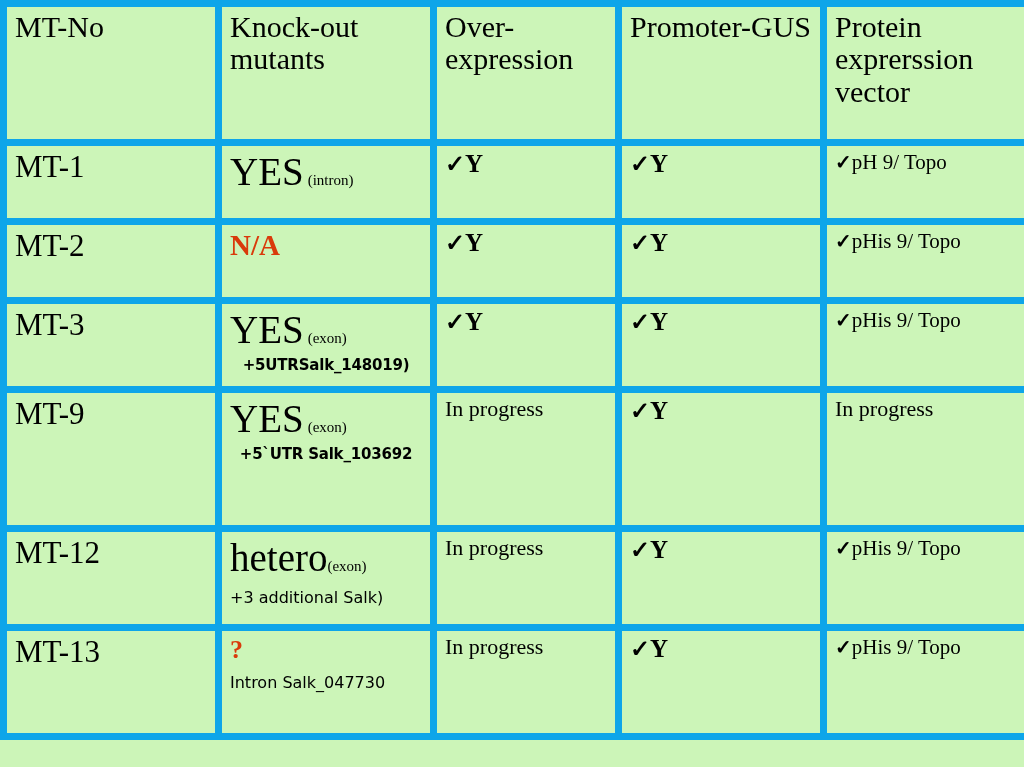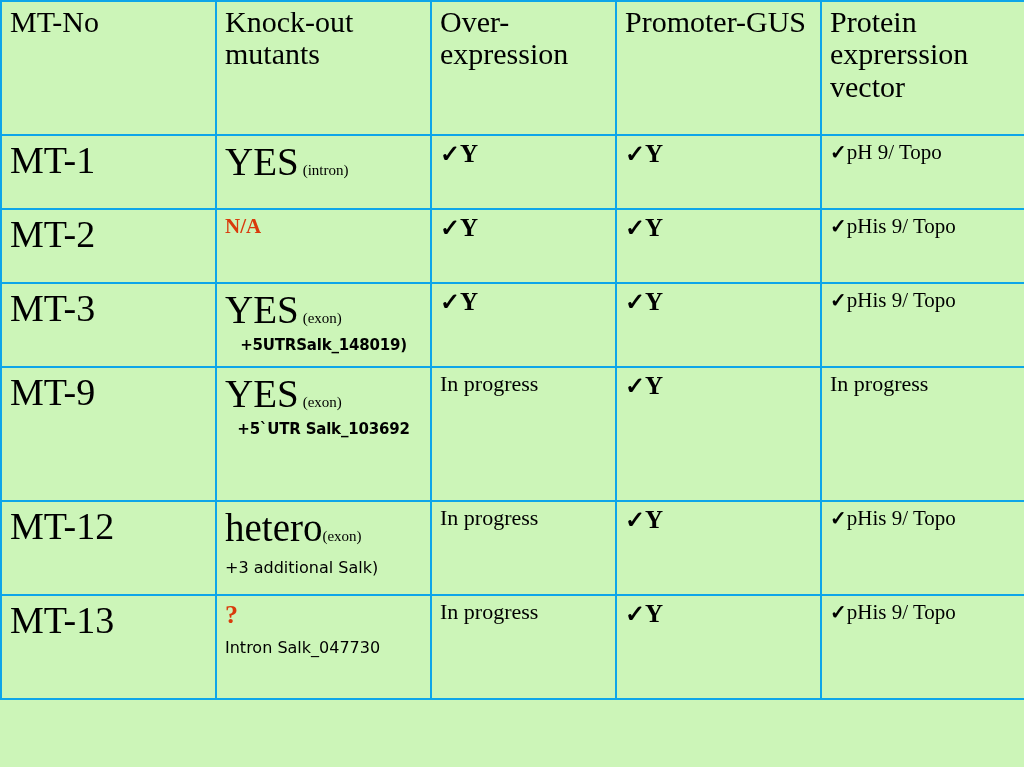--- a/index.html
+++ b/index.html
@@ -15,21 +15,21 @@
     color: #000;
   }
   table.mt-table {
     width: 1024px;
     border-collapse: collapse;
     table-layout: fixed;
     background: #ccf5b8;
   }
   table.mt-table td,
   table.mt-table th {
-    border: 2px solid #0ea5e9;
+    border: 7px solid #0ea5e9;
     vertical-align: top;
     padding: 4px 8px 6px 8px;
     background: #ccf5b8;
     text-align: left;
   }
   col.c1 { width: 215px; }
   col.c2 { width: 215px; }
   col.c3 { width: 185px; }
   col.c4 { width: 205px; }
   col.c5 { width: 204px; }
@@ -38,21 +38,21 @@
   .hdr td {
     font-size: 30px;
     line-height: 1.08;
     font-weight: normal;
     padding-top: 2px;
     height: 122px;
   }
 
   
   .mtno {
-    font-size: 38px;
+    font-size: 31px;
     line-height: 1.1;
     white-space: nowrap;
   }
 
   
   .ko-main {
     font-size: 39px;
     line-height: 1.12;
   }
   .ko-paren {
@@ -72,21 +72,21 @@
     font-family: "DejaVu Sans", sans-serif;
     font-size: 16px;
     font-weight: normal;
     line-height: 1.45;
     display: block;
     margin-top: 6px;
   }
   .na {
     color: #d93a0b;
     font-weight: bold;
-    font-size: 21px;
+    font-size: 29px;
   }
   .qmark {
     color: #d93a0b;
     font-weight: bold;
     font-size: 26px;
     vertical-align: baseline;
   }
   .qmark-inline {
     color: #d93a0b;
     font-weight: bold;

